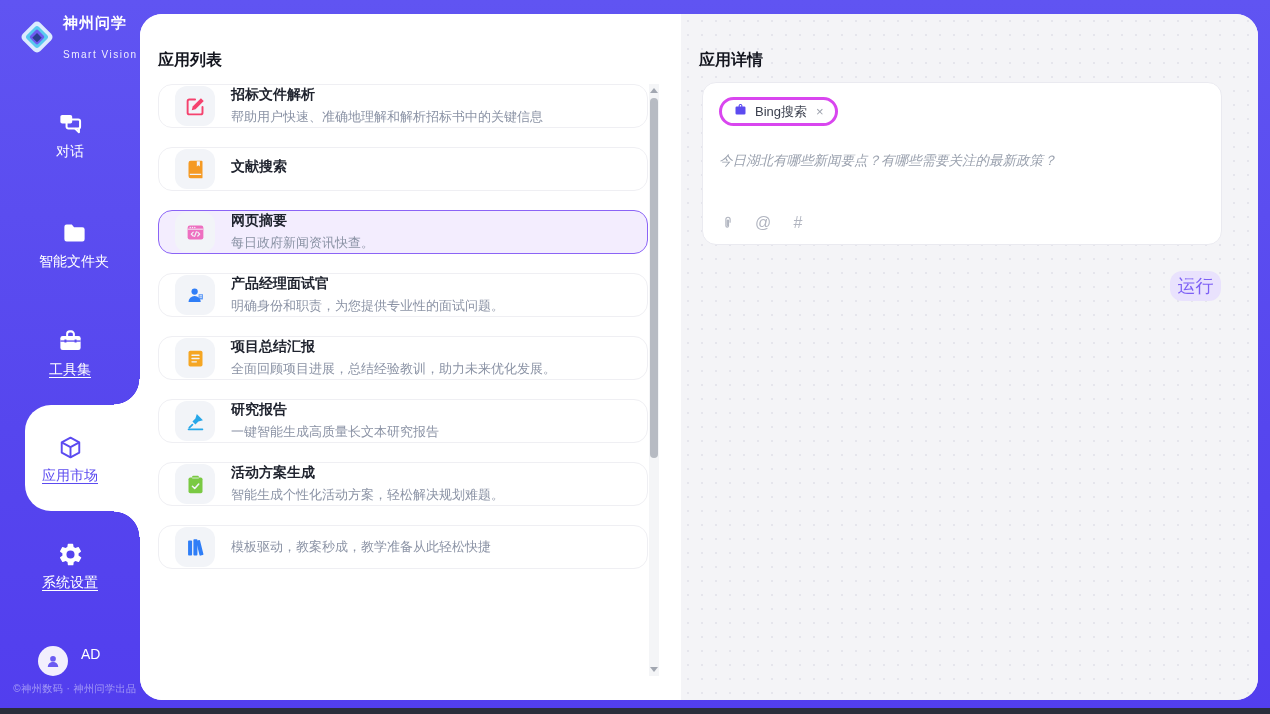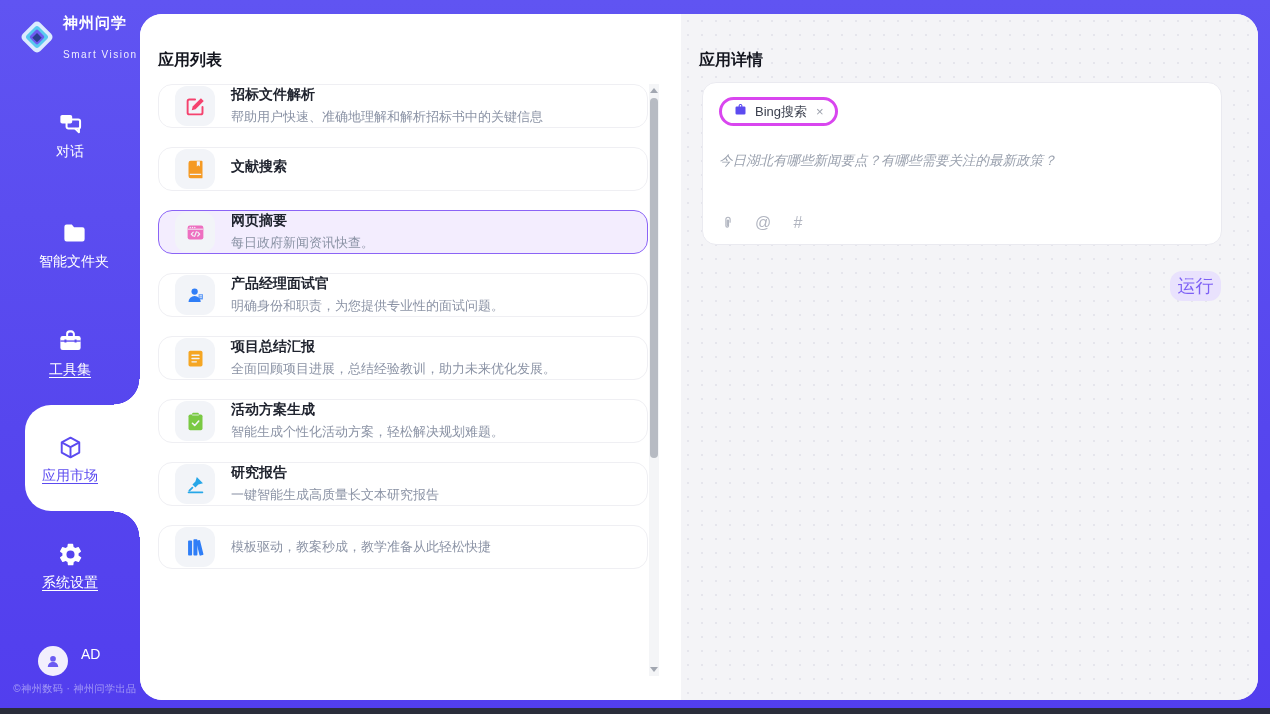--- a/index.html
+++ b/index.html
@@ -248,48 +248,48 @@
             </span>
     </span>
     <span class="app-texts">
       <div class="app-title">项目总结汇报</div>
       <div class="app-desc">全面回顾项目进展，总结经验教训，助力未来优化发展。</div>
     </span>
   </div>
 
   <div class="app-card">
     <span class="app-icon-box">
+      <span class="app-icon" style="color: rgb(39, 167, 232);">
+              <svg viewBox="0 0 24 24" fill="currentColor">
+                <path d="M13.5 3.5l7 7-5.2 1.6-3.4 3.4-3.4-3.4 3.4-3.4z"></path>
+                <path d="M8.5 15.5L5 19" stroke="currentColor" stroke-width="2" stroke-linecap="round"></path>
+                <path d="M4 21h16" stroke="currentColor" stroke-width="1.8" stroke-linecap="round"></path>
+              </svg>
+            </span>
+    </span>
+    <span class="app-texts">
+      <div class="app-title">研究报告</div>
+      <div class="app-desc">一键智能生成高质量长文本研究报告</div>
+    </span>
+  </div>
+
+  <div class="app-card">
+    <span class="app-icon-box">
       <span class="app-icon" style="color: rgb(122, 201, 67);">
               <svg viewBox="0 0 24 24" fill="currentColor">
                 <rect x="4" y="4" width="16" height="18" rx="2"></rect>
                 <rect x="8.2" y="2" width="7.6" height="4" rx="1.2"></rect>
                 <path d="M8.2 4.6h7.6" stroke="#f2f4f8" stroke-width=".9"></path>
                 <path d="M8.5 14l2.6 2.6 4.6-5.2" fill="none" stroke="#f2f4f8" stroke-width="1.8" stroke-linecap="round" stroke-linejoin="round"></path>
               </svg>
             </span>
     </span>
     <span class="app-texts">
       <div class="app-title">活动方案生成</div>
       <div class="app-desc">智能生成个性化活动方案，轻松解决规划难题。</div>
-    </span>
-  </div>
-
-  <div class="app-card">
-    <span class="app-icon-box">
-      <span class="app-icon" style="color: rgb(39, 167, 232);">
-              <svg viewBox="0 0 24 24" fill="currentColor">
-                <path d="M13.5 3.5l7 7-5.2 1.6-3.4 3.4-3.4-3.4 3.4-3.4z"></path>
-                <path d="M8.5 15.5L5 19" stroke="currentColor" stroke-width="2" stroke-linecap="round"></path>
-                <path d="M4 21h16" stroke="currentColor" stroke-width="1.8" stroke-linecap="round"></path>
-              </svg>
-            </span>
-    </span>
-    <span class="app-texts">
-      <div class="app-title">研究报告</div>
-      <div class="app-desc">一键智能生成高质量长文本研究报告</div>
     </span>
   </div>
 
   <div class="app-card">
     <span class="app-icon-box">
       <span class="app-icon" style="color: rgb(47, 126, 247);">
               <svg viewBox="0 0 24 24" fill="currentColor">
                 <rect x="3.5" y="4" width="4.6" height="17" rx="1"></rect>
                 <rect x="9.6" y="2.5" width="4.6" height="18.5" rx="1"></rect>
                 <rect x="14.6" y="3.6" width="4.6" height="17.6" rx="1" transform="rotate(-14 16.9 12.4)"></rect>

